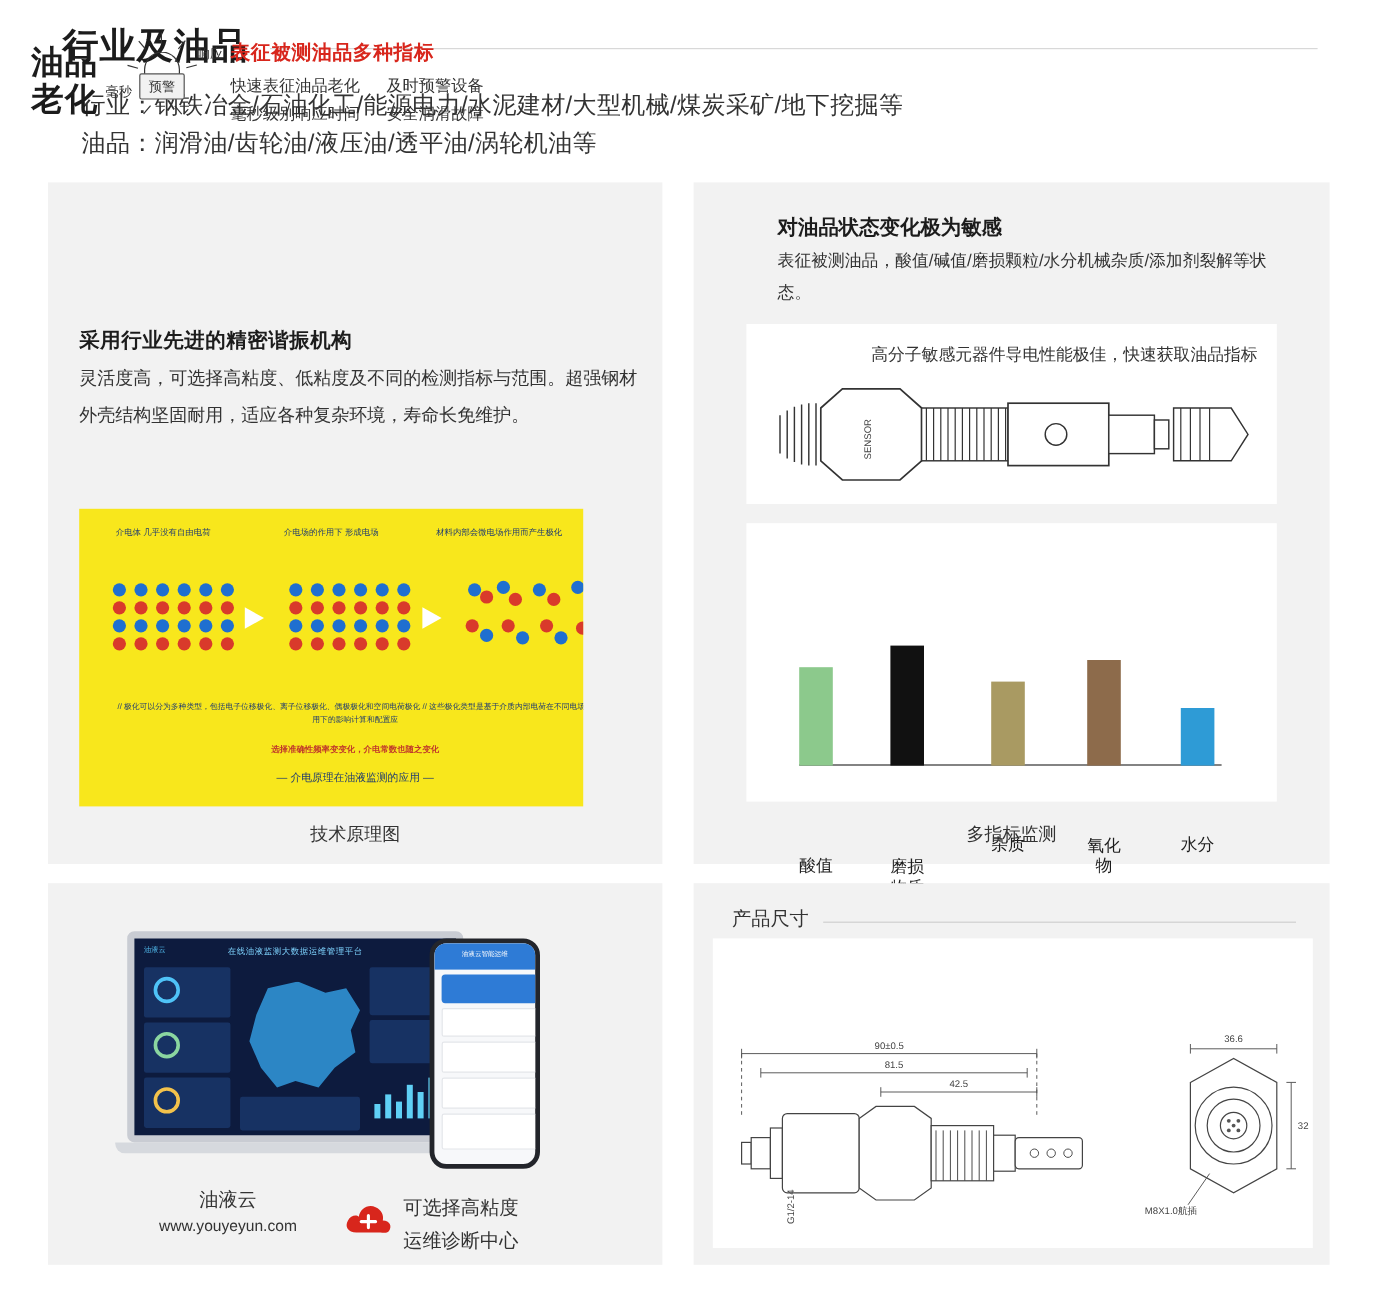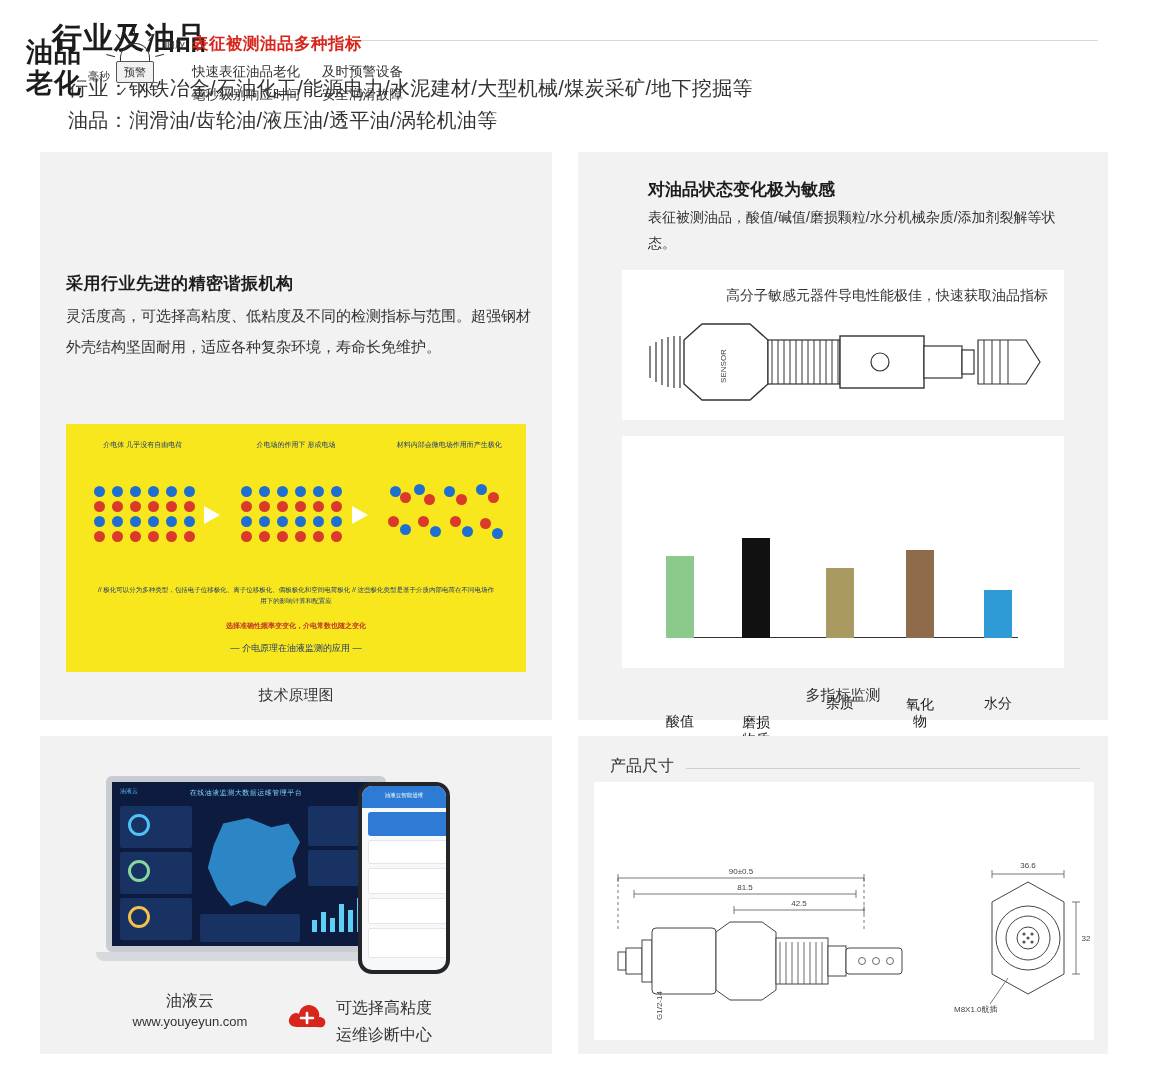--- a/index.html
+++ b/index.html
@@ -56,21 +56,21 @@
 
   .aging-text { margin-left: 12px; }
   .aging-head { color: #d8261c; font-size: 16.5px; font-weight: bold; margin-bottom: 8px; letter-spacing: .5px; }
   .aging-grid { display: grid; grid-template-columns: 130px 120px; row-gap: 5px; font-size: 13.5px; color: #333; }
 
   .sec-title { position: absolute; font-size: 17px; font-weight: bold; color: #1c1c1c; letter-spacing: .5px; }
   .sec-body { position: absolute; font-size: 15px; line-height: 31px; color: #333; }
 
   
   .yellow-fig {
-    position: absolute; left: 66px; top: 424px; width: 460px; height: 248px;
+    position: absolute; left: 66px; top: 424px; width: 420px; height: 248px;
     background: #f8e71c; overflow: hidden;
   }
   .yf-caption-row { position: absolute; top: 16px; width: 100%; display: flex; }
   .yf-cap { flex: 1; text-align: center; font-size: 7px; color: #1f3b70; line-height: 10px; }
   .dots { position: absolute; display: grid; grid-template-columns: repeat(6, 14px); gap: 4px; }
   .dot { width: 11px; height: 11px; border-radius: 50%; }
   .blue { background: #1f6fd0; }
   .red  { background: #d93a2b; }
   .grp1 { left: 28px; top: 62px; }
   .grp2 { left: 175px; top: 62px; }

